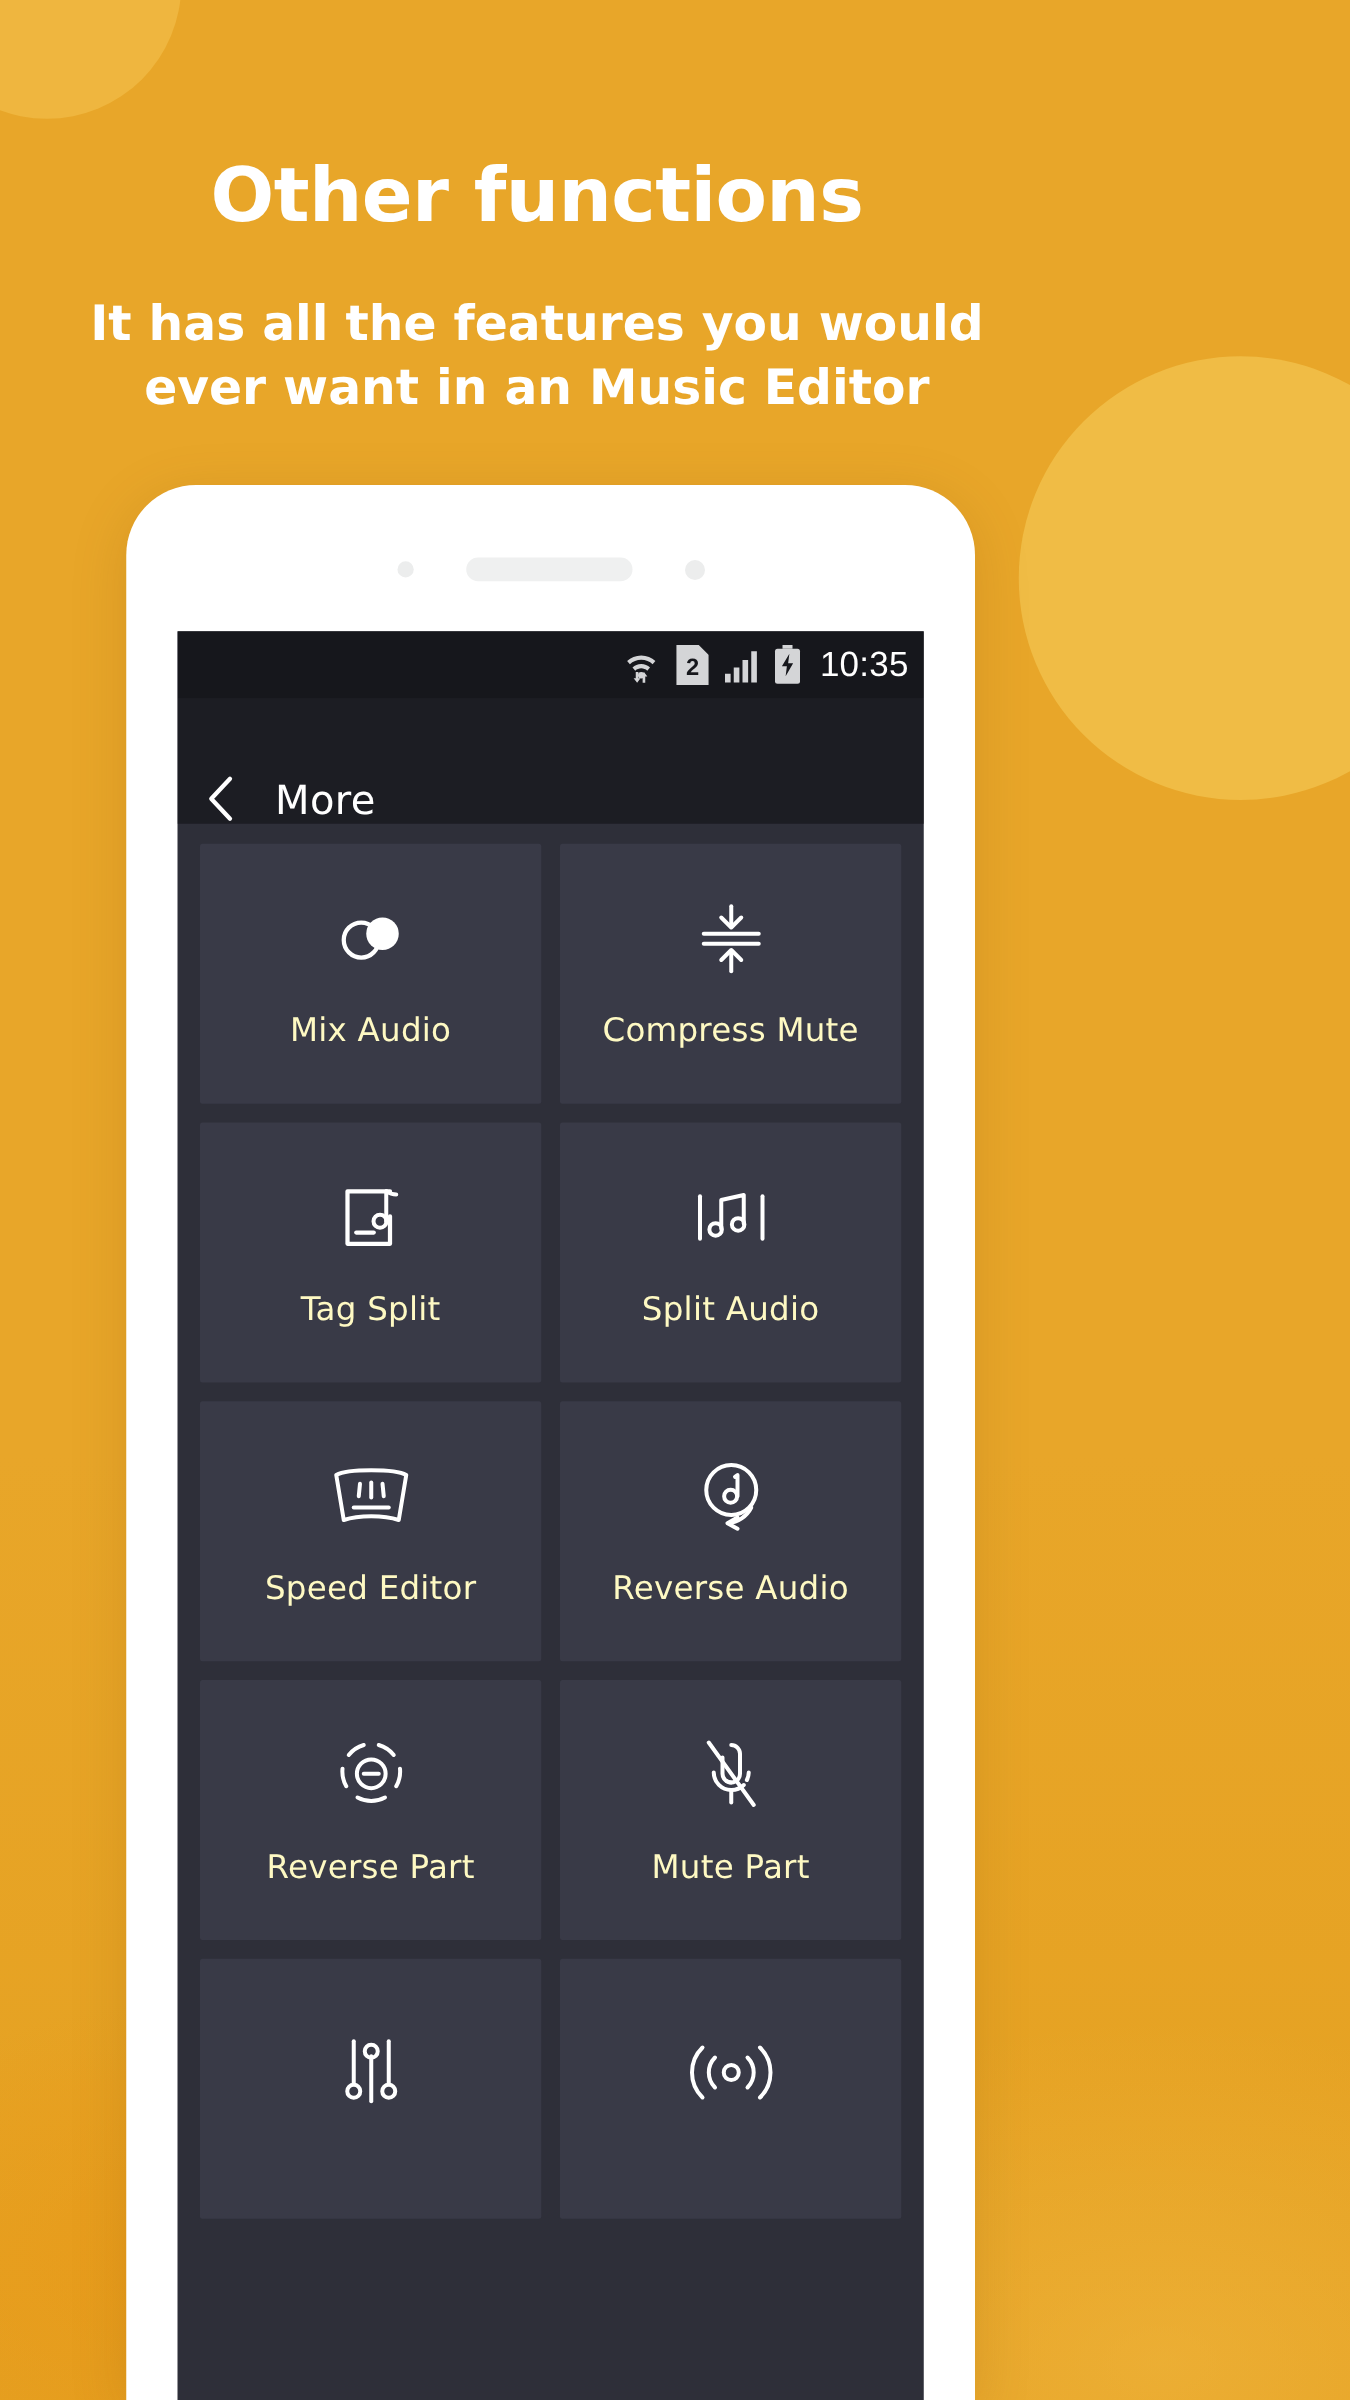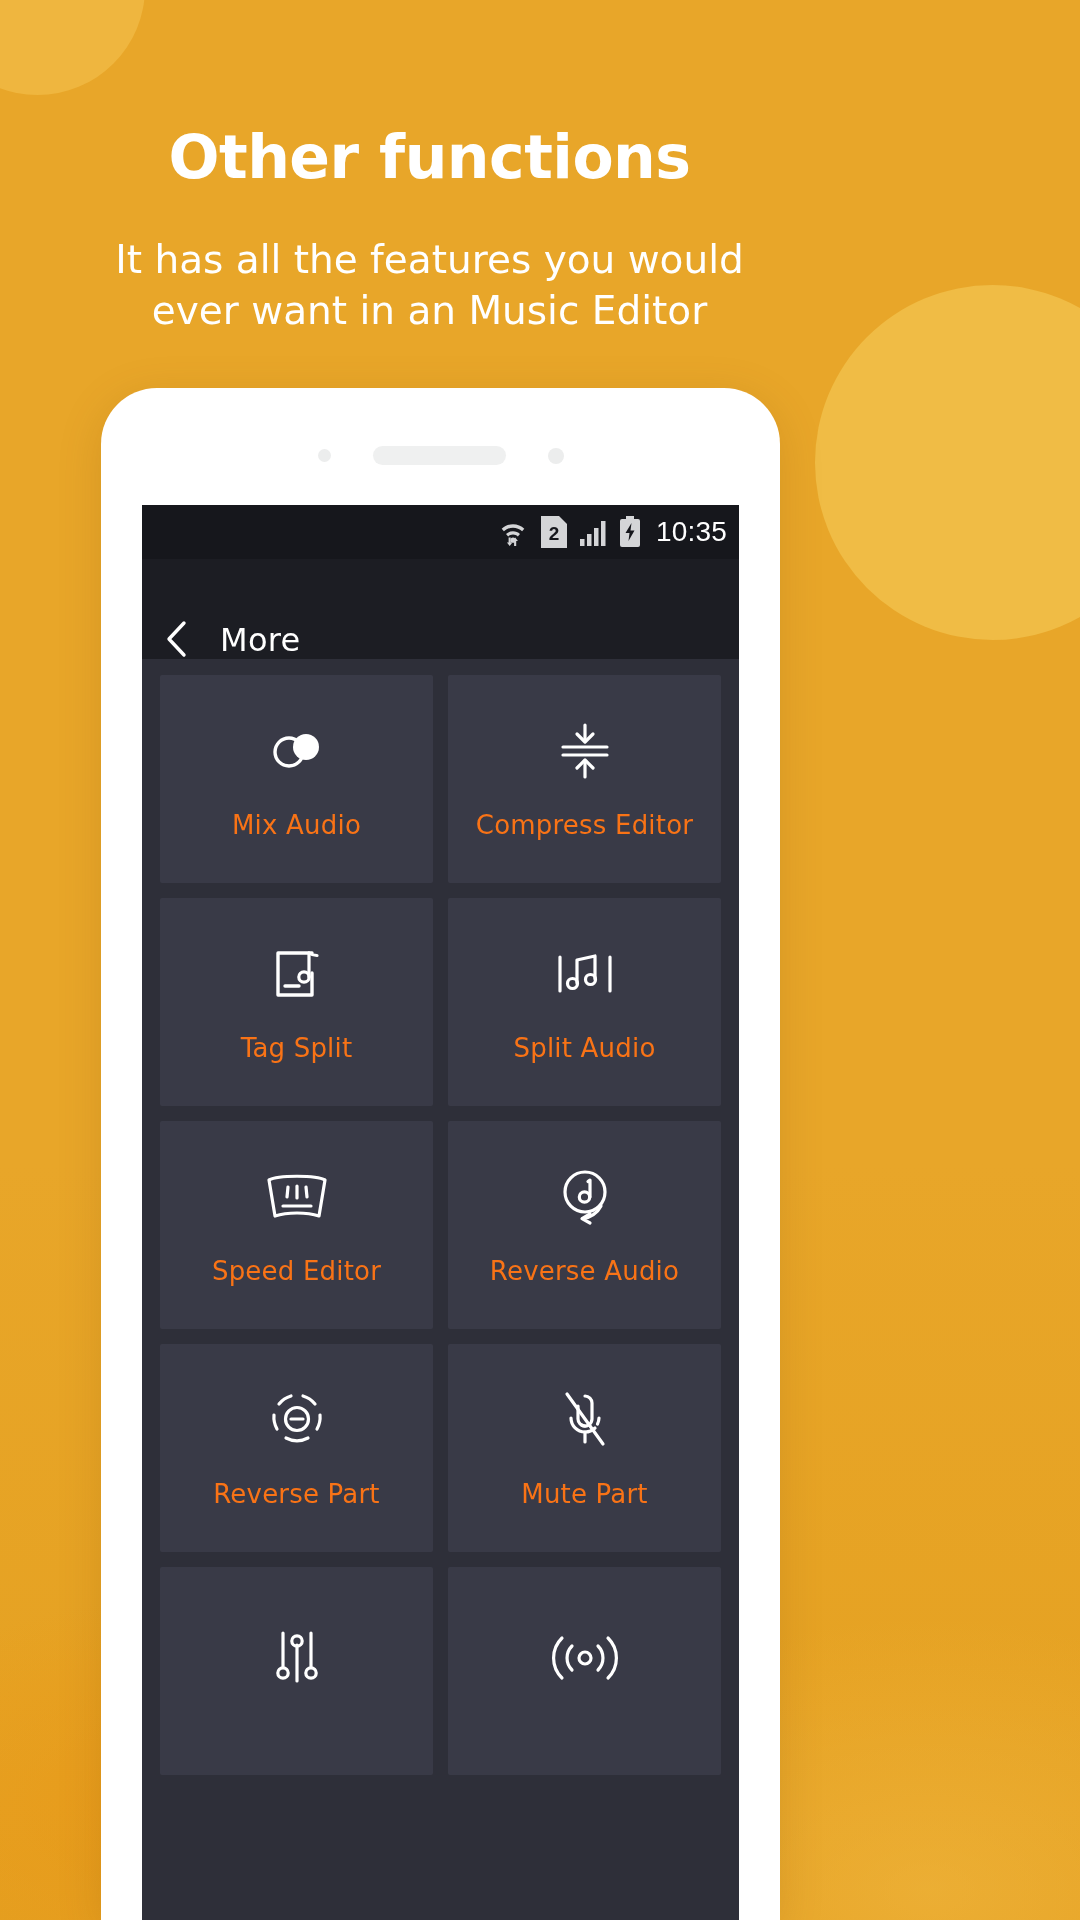--- a/index.html
+++ b/index.html
@@ -51,21 +51,21 @@
     color: #ffffff;
     font-size: 60px;
     font-weight: bold;
     letter-spacing: -0.5px;
     line-height: 1.1;
   }
   .subhead {
     margin-top: 44px;
     color: #ffffff;
     font-size: 39px;
-    font-weight: 400;
+    font-weight: 700;
     line-height: 1.32;
     padding: 0 70px;
   }
 
   
   #phone {
     position: absolute;
     left: 101px; top: 388px;
     width: 679px; height: 1532px;
     background: #ffffff;
@@ -133,21 +133,21 @@
     height: 208px;
     display: flex;
     flex-direction: column;
     align-items: center;
     justify-content: center;
     gap: 26px;
     border-radius: 2px;
   }
   .tile-icon { height: 66px; display: flex; align-items: center; justify-content: center; }
   .tile-label {
-    color: #f97316;
+    color: #fef9c3;
     font-size: 26px;
     font-weight: 400;
     letter-spacing: 0.2px;
     text-align: center;
   }
 </style>
 </head>
 <body>
 
 <div id="stage">
@@ -230,21 +230,21 @@
           <span class="tile-icon">
             <svg width="60" height="60" viewBox="0 0 60 60">
               <line x1="30" y1="4" x2="30" y2="19" stroke="#ffffff" stroke-width="3.2" stroke-linecap="round"></line>
               <polyline points="22,13 30,21 38,13" fill="none" stroke="#ffffff" stroke-width="3.2" stroke-linecap="round" stroke-linejoin="round"></polyline>
               <line x1="8" y1="26" x2="52" y2="26" stroke="#ffffff" stroke-width="3.2" stroke-linecap="round"></line>
               <line x1="8" y1="34" x2="52" y2="34" stroke="#ffffff" stroke-width="3.2" stroke-linecap="round"></line>
               <line x1="30" y1="56" x2="30" y2="41" stroke="#ffffff" stroke-width="3.2" stroke-linecap="round"></line>
               <polyline points="22,47 30,39 38,47" fill="none" stroke="#ffffff" stroke-width="3.2" stroke-linecap="round" stroke-linejoin="round"></polyline>
             </svg>
           </span>
-          <span class="tile-label">Compress Editor</span>
+          <span class="tile-label">Compress Mute</span>
         </div>
 
         <div class="tile">
           <span class="tile-icon">
             <svg width="62" height="62" viewBox="0 0 62 62">
               <polyline points="46,10 12,10 12,52 46,52 46,30" fill="none" stroke="#ffffff" stroke-width="3.4" stroke-linecap="round" stroke-linejoin="round"></polyline>
               <line x1="19" y1="43" x2="33" y2="43" stroke="#ffffff" stroke-width="3.4" stroke-linecap="round"></line>
               <line x1="43" y1="34" x2="43" y2="10" stroke="#ffffff" stroke-width="3.2" stroke-linecap="round"></line>
               <path d="M43 10c3 2 6 2.5 8 2.5" fill="none" stroke="#ffffff" stroke-width="3.2" stroke-linecap="round"></path>
               <circle cx="38" cy="34" r="5.2" fill="none" stroke="#ffffff" stroke-width="3.2"></circle>

